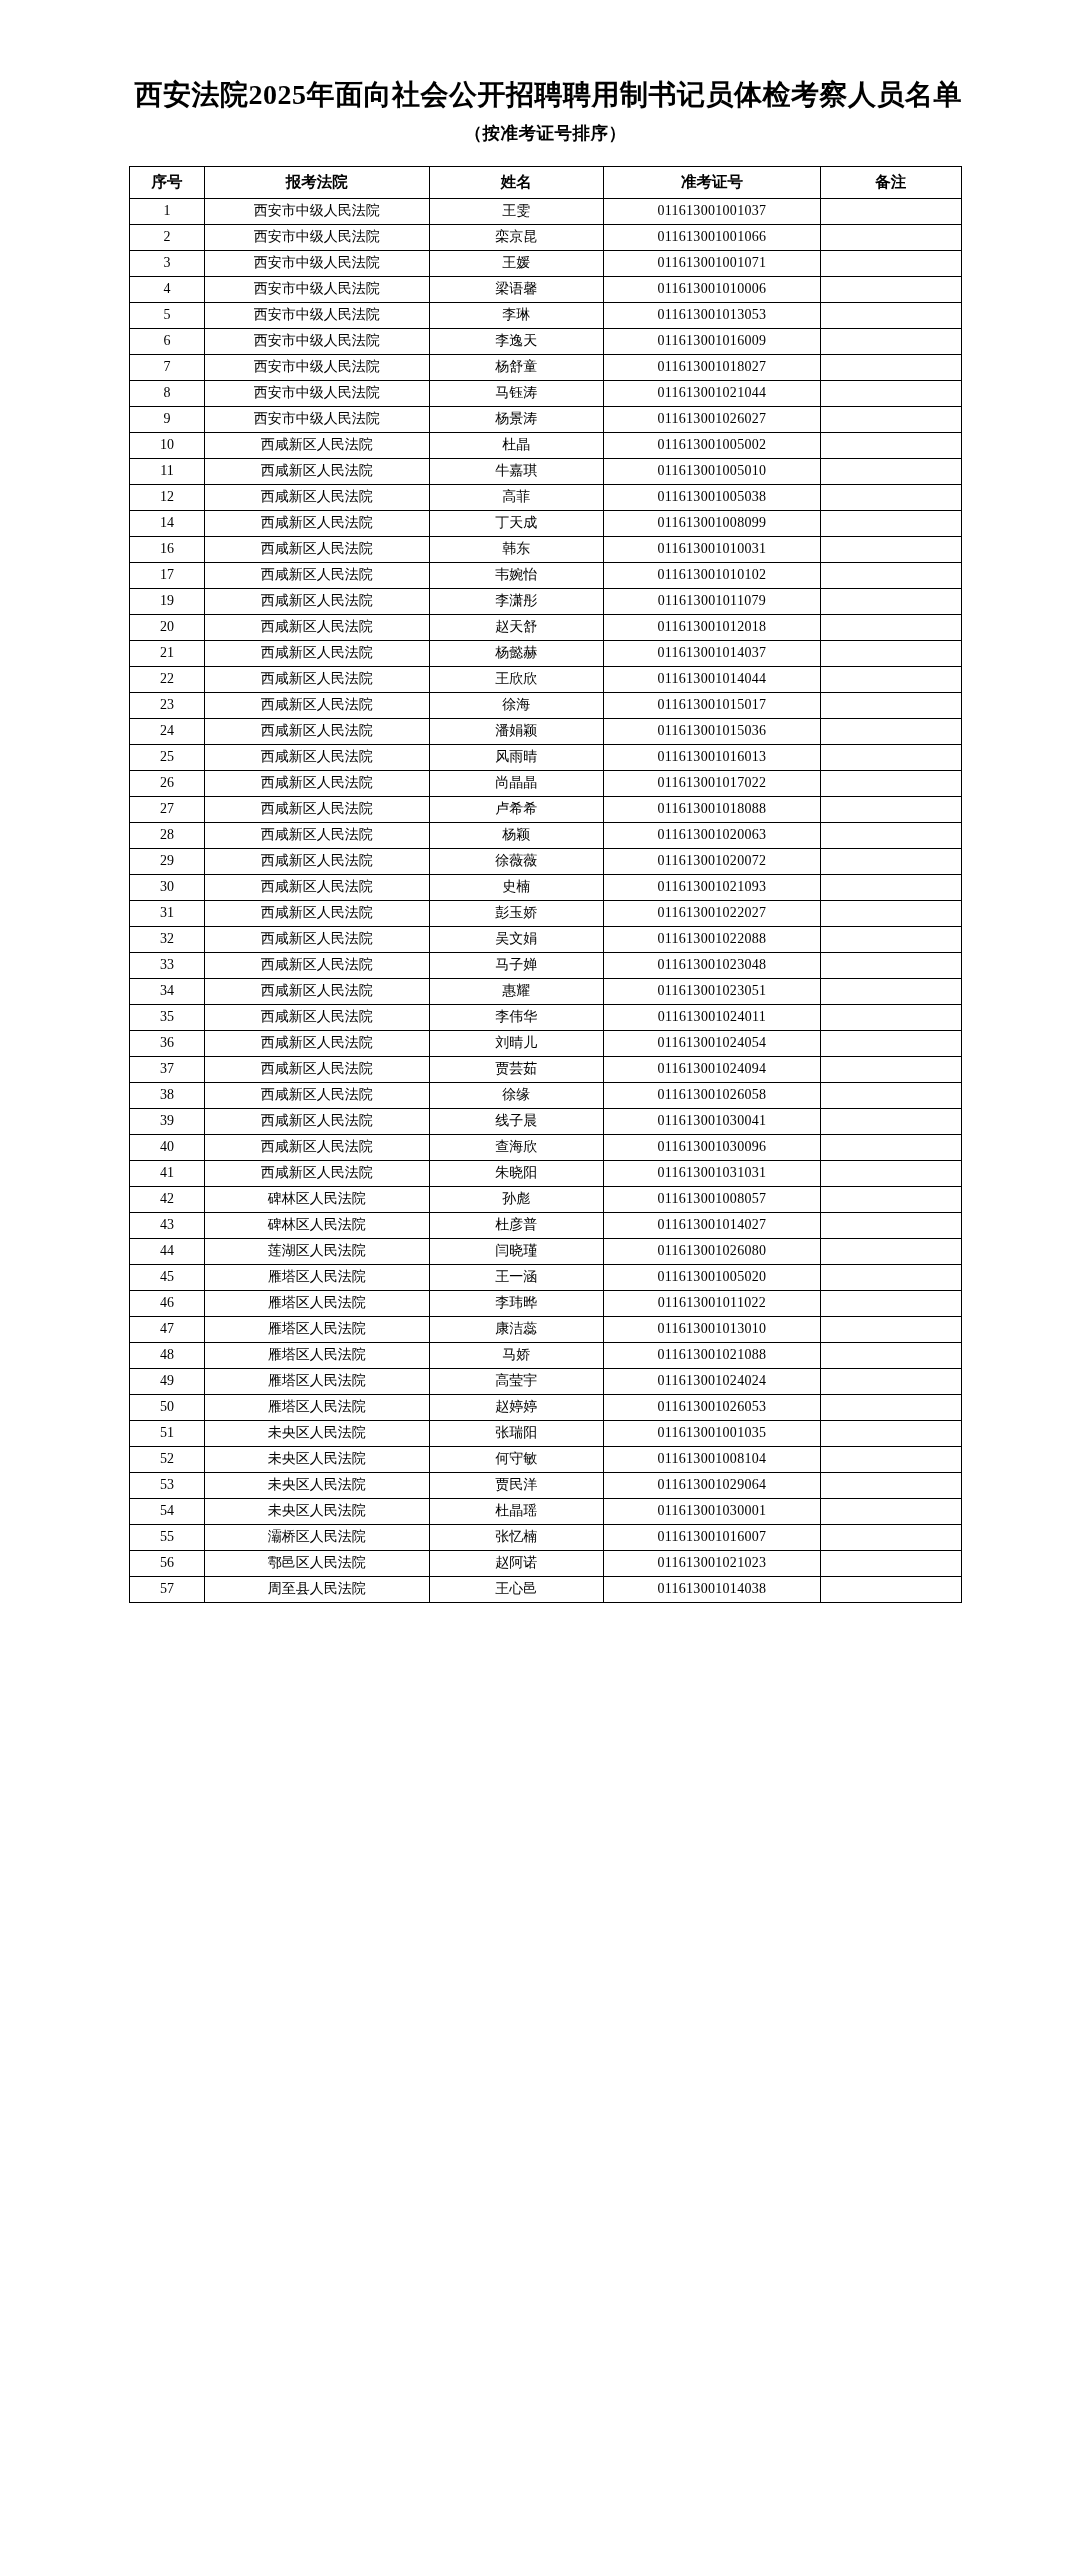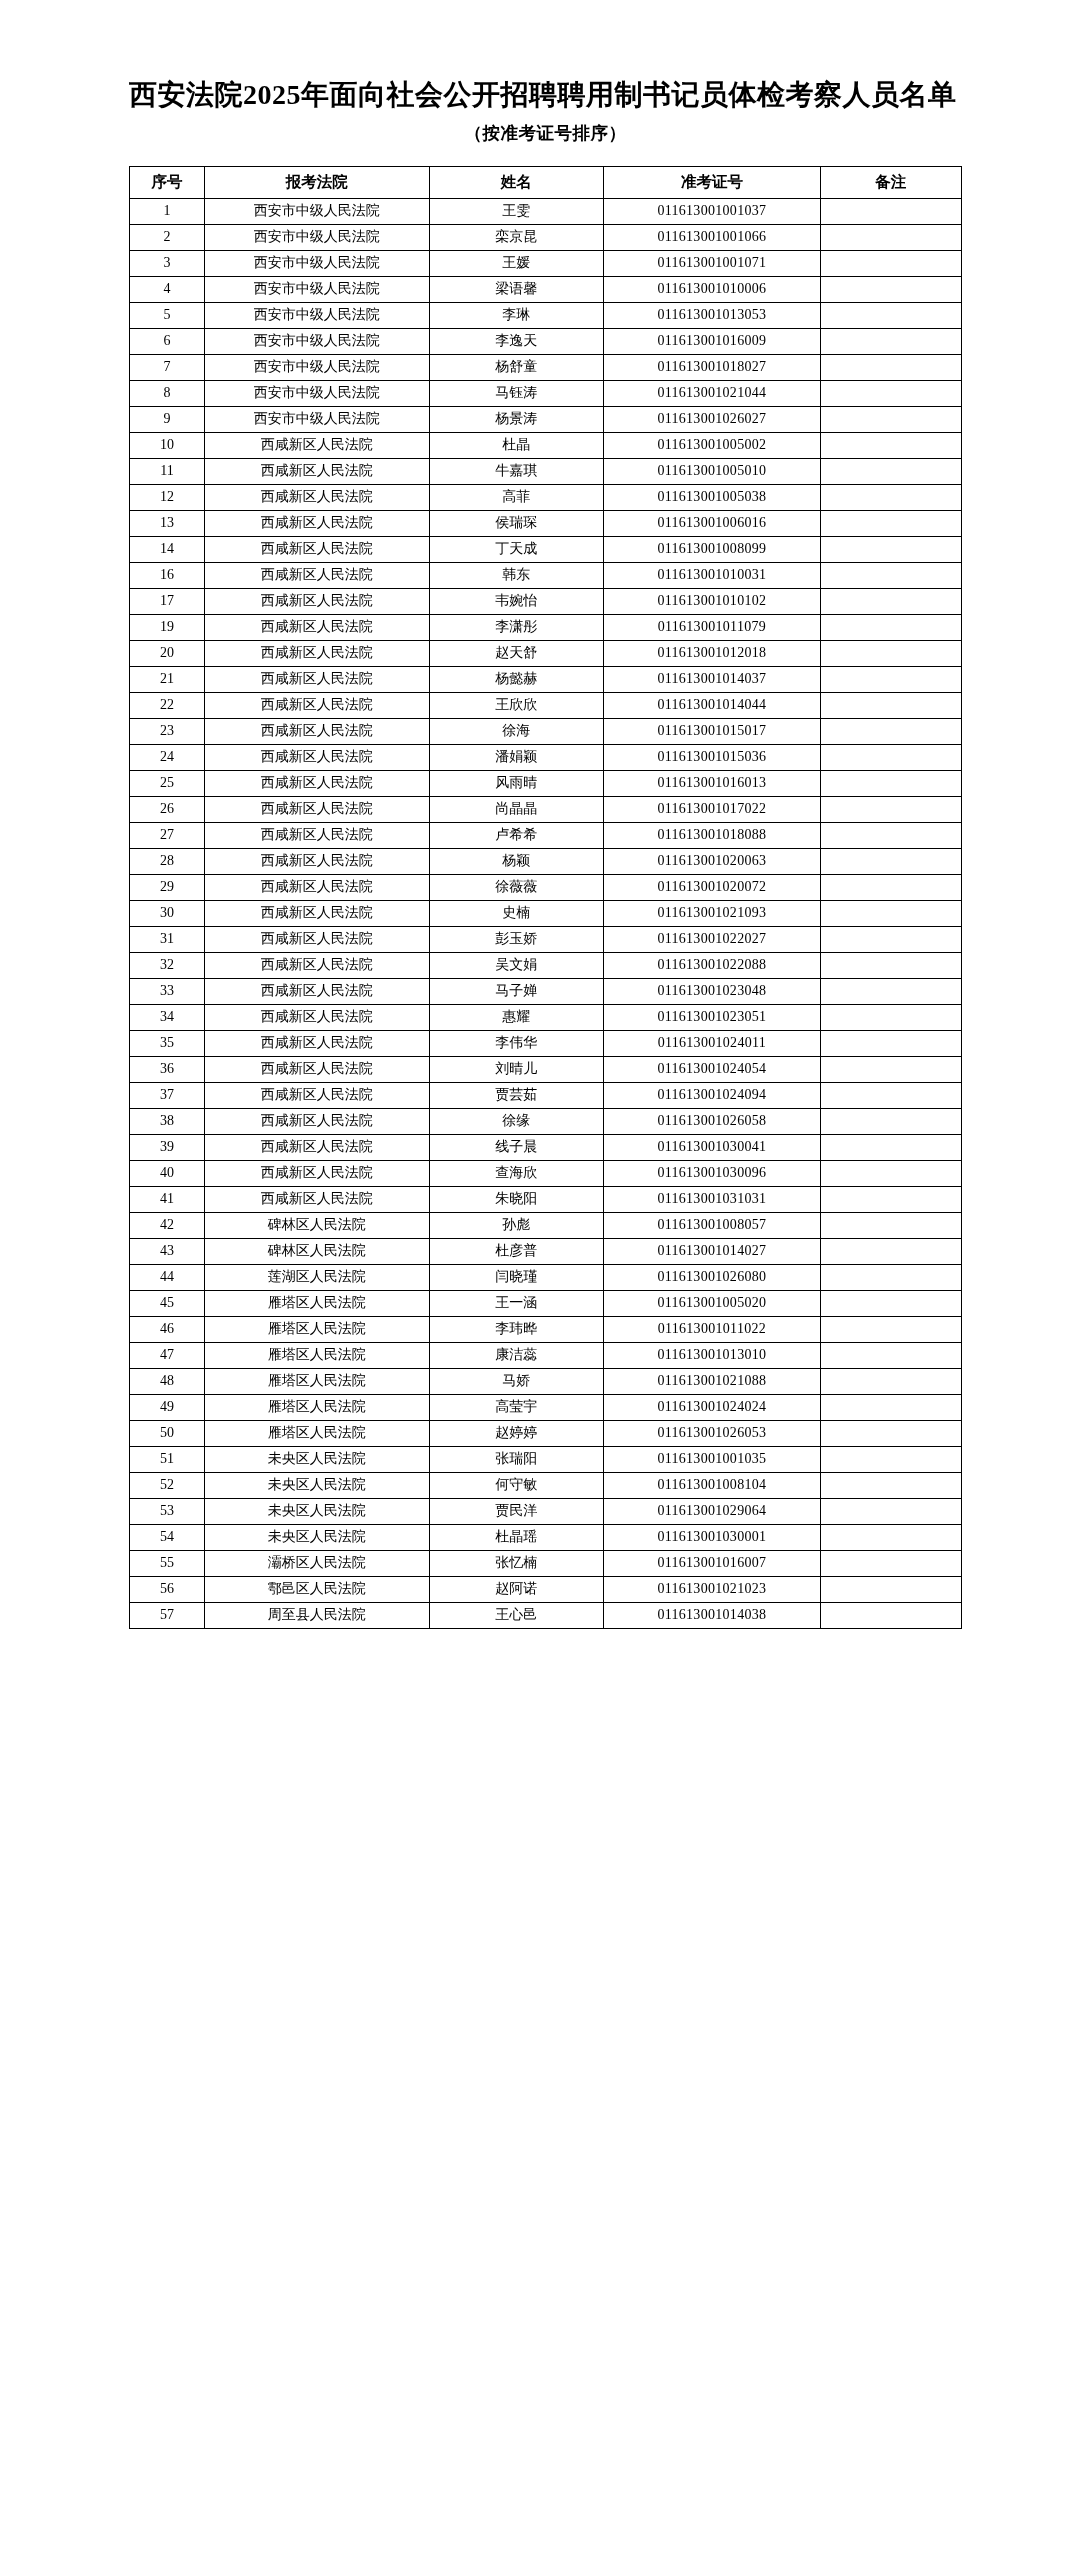--- a/index.html
+++ b/index.html
@@ -11,21 +11,21 @@
     width: 1091px;
     font-family: "Liberation Serif", "DejaVu Serif", serif;
     color: #000000;
   }
   .page {
     width: 1091px;
     box-sizing: border-box;
     padding: 77px 129px 62px 129px;
   }
   .doc-title {
-    text-align: left;
+    text-align: right;
     font-size: 28px;
     font-weight: bold;
     letter-spacing: 0.5px;
     line-height: 1.25;
     margin: 0 0 9.3px 0;
     font-family: "Liberation Serif", "DejaVu Serif", serif;
   }
   .doc-subtitle {
     text-align: center;
     font-size: 17.5px;
@@ -168,27 +168,20 @@
           <td></td>
         </tr>
         <tr>
           <td>12</td>
           <td>西咸新区人民法院</td>
           <td>高菲</td>
           <td class="ticket">011613001005038</td>
           <td></td>
         </tr>
         <tr>
-          <td>13</td>
-          <td>西咸新区人民法院</td>
-          <td>侯瑞琛</td>
-          <td class="ticket">011613001006016</td>
-          <td></td>
-        </tr>
-        <tr>
           <td>14</td>
           <td>西咸新区人民法院</td>
           <td>丁天成</td>
           <td class="ticket">011613001008099</td>
           <td></td>
         </tr>
         <tr>
           <td>16</td>
           <td>西咸新区人民法院</td>
           <td>韩东</td>

